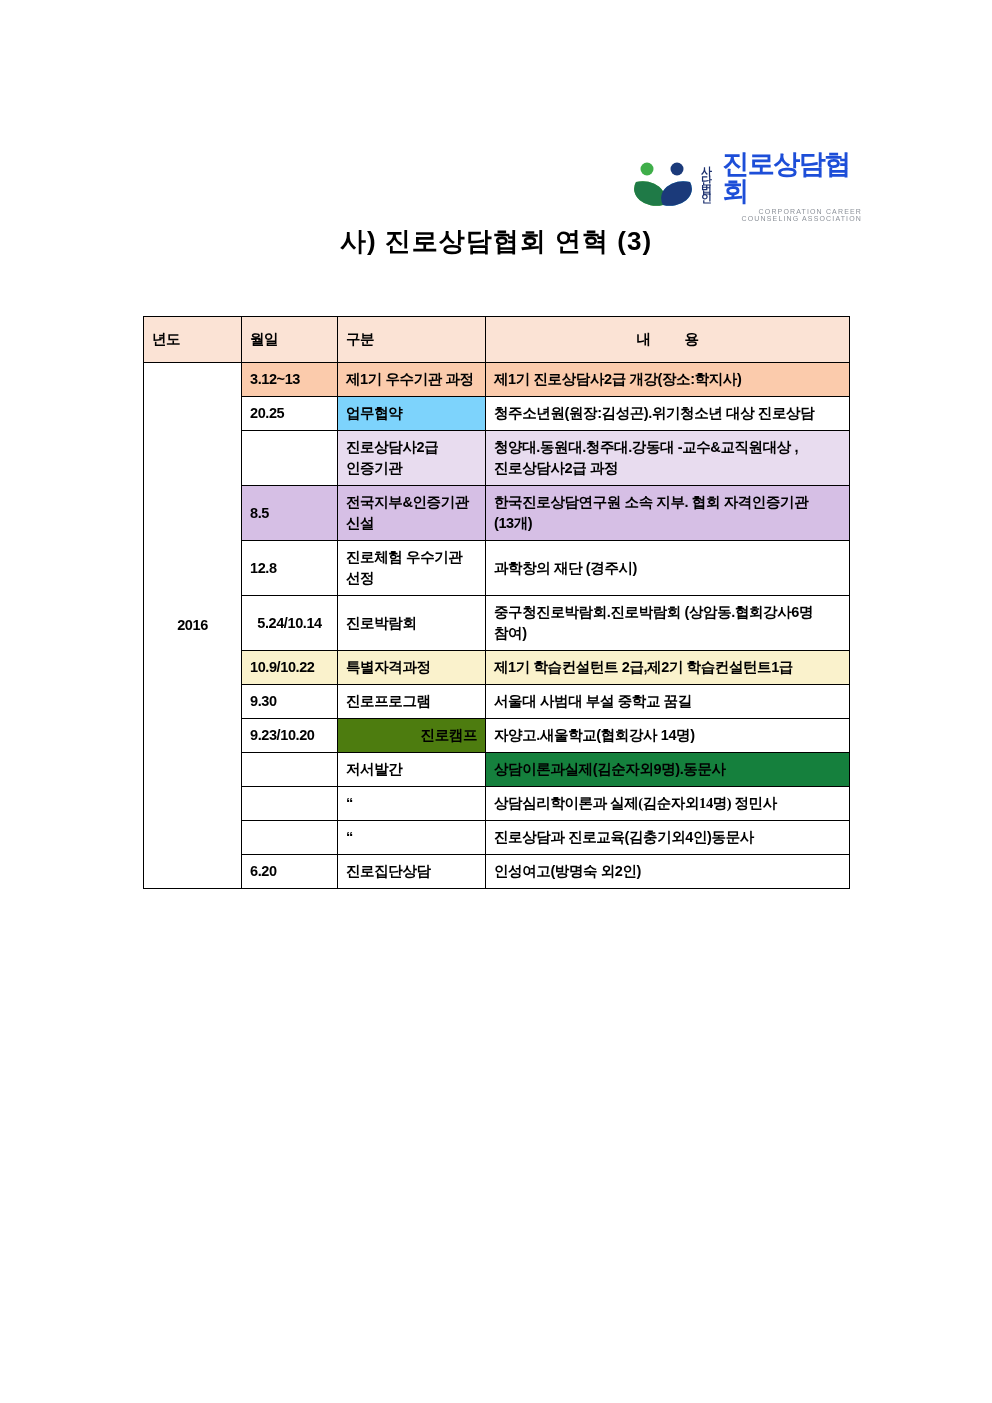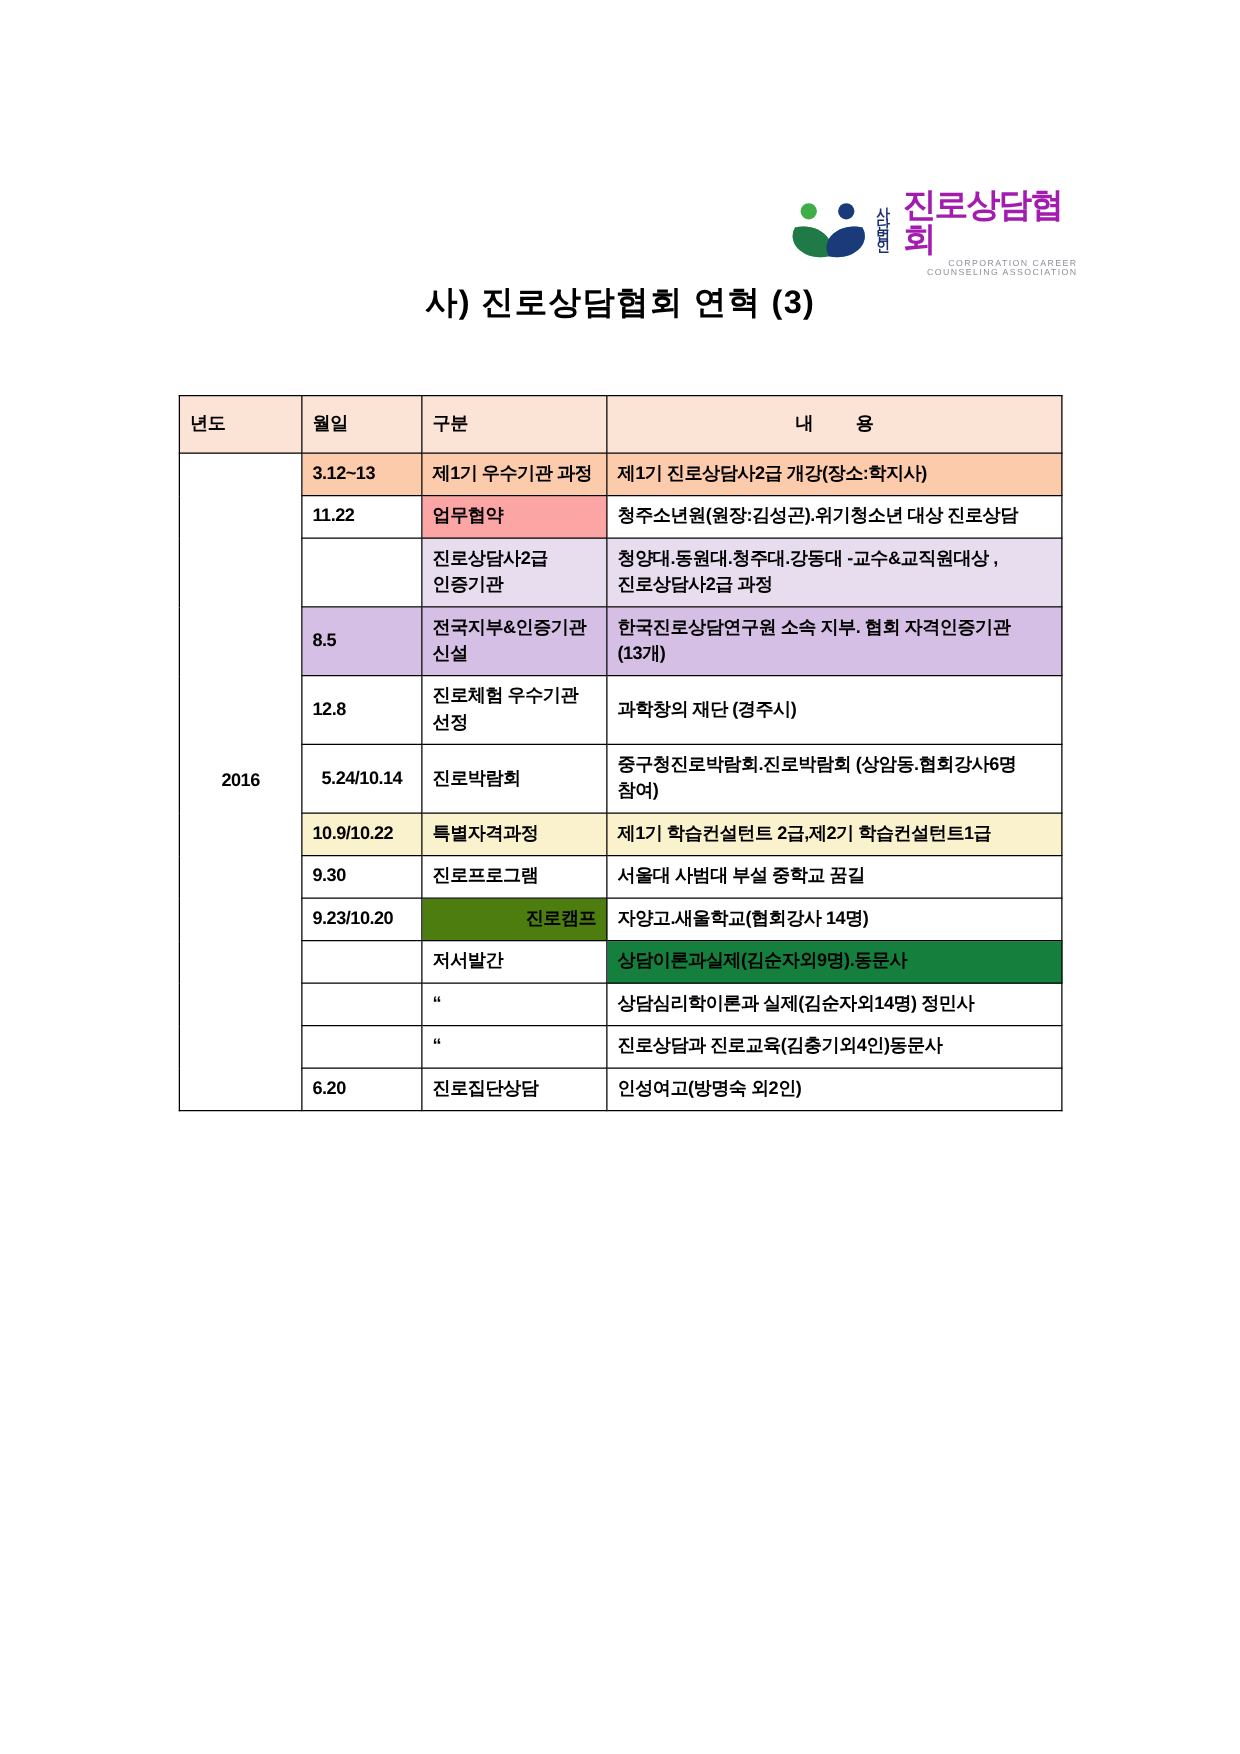--- a/index.html
+++ b/index.html
@@ -57,21 +57,21 @@
     letter-spacing: -0.5px;
     margin-right: 2px;
     padding-bottom: 2px;
   }
   .logo-prefix span { display: block; }
   .logo-name {
     font-family: "Liberation Sans", "DejaVu Sans", sans-serif;
     font-size: 27px;
     font-weight: bold;
     line-height: 27px;
-    color: #a21caf;
+    color: #1d4ed8;
     letter-spacing: -1.5px;
   }
   .logo-tagline {
     font-family: "Liberation Sans", "DejaVu Sans", sans-serif;
     font-size: 7px;
     color: #8c9199;
     letter-spacing: 1.15px;
     margin-top: 3px;
     text-align: right;
   }
@@ -198,22 +198,22 @@
         </tr>
       </thead>
       <tbody id="table-body">
           <tr>
             <td class="year-cell" rowspan="13" style="background: rgb(255, 255, 255);">2016</td>
             <td class="date-cell" style="background: rgb(251, 203, 172);">3.12~13</td>
             <td style="background: rgb(251, 203, 172);">제1기  우수기관 과정</td>
             <td style="background: rgb(251, 203, 172);">제1기 진로상담사2급 개강(장소:학지사)</td>
           </tr>
           <tr>
-            <td class="date-cell" style="background: rgb(255, 255, 255);">11.22</td>
-            <td style="background: #fca5a5; margin-top: 42px;">업무협약</td>
+            <td class="date-cell" style="background: rgb(255, 255, 255);">20.25</td>
+            <td style="background: #7dd3fc; margin-top: 42px;">업무협약</td>
             <td style="background: rgb(255, 255, 255);">청주소년원(원장:김성곤).위기청소년 대상 진로상담</td>
           </tr>
           <tr>
             <td class="date-cell" style="background: rgb(255, 255, 255);"></td>
             <td style="background: rgb(232, 220, 239);">진로상담사2급  인증기관</td>
             <td style="background: rgb(232, 220, 239);">청양대.동원대.청주대.강동대 -교수&amp;교직원대상 , 진로상담사2급 과정</td>
           </tr>
           <tr>
             <td class="date-cell" style="background: rgb(214, 191, 229);">8.5</td>
             <td style="background: rgb(214, 191, 229);">전국지부&amp;인증기관 신설</td>
@@ -245,21 +245,21 @@
             <td style="background: rgb(255, 255, 255);">자양고.새울학교(협회강사 14명)</td>
           </tr>
           <tr>
             <td class="date-cell" style="background: rgb(255, 255, 255);"></td>
             <td style="background: rgb(255, 255, 255);">저서발간</td>
             <td style="background: #15803d;">상담이론과실제(김순자외9명).동문사</td>
           </tr>
           <tr>
             <td class="date-cell" style="background: rgb(255, 255, 255);"></td>
             <td class="quote-cell" style="background: rgb(255, 255, 255);">“</td>
-            <td style="background: rgb(255, 255, 255);">상담심리학이론과 실제(김순자외14명) 정민사</td>
+            <td style="background: rgb(255, 255, 255); font-family: Liberation Serif, serif;">상담심리학이론과 실제(김순자외14명) 정민사</td>
           </tr>
           <tr>
             <td class="date-cell" style="background: rgb(255, 255, 255);"></td>
             <td class="quote-cell" style="background: rgb(255, 255, 255);">“</td>
             <td style="background: rgb(255, 255, 255);">진로상담과 진로교육(김충기외4인)동문사</td>
           </tr>
           <tr>
             <td class="date-cell" style="background: rgb(255, 255, 255);">6.20</td>
             <td style="background: rgb(255, 255, 255);">진로집단상담</td>
             <td style="background: rgb(255, 255, 255);">인성여고(방명숙 외2인)</td>

